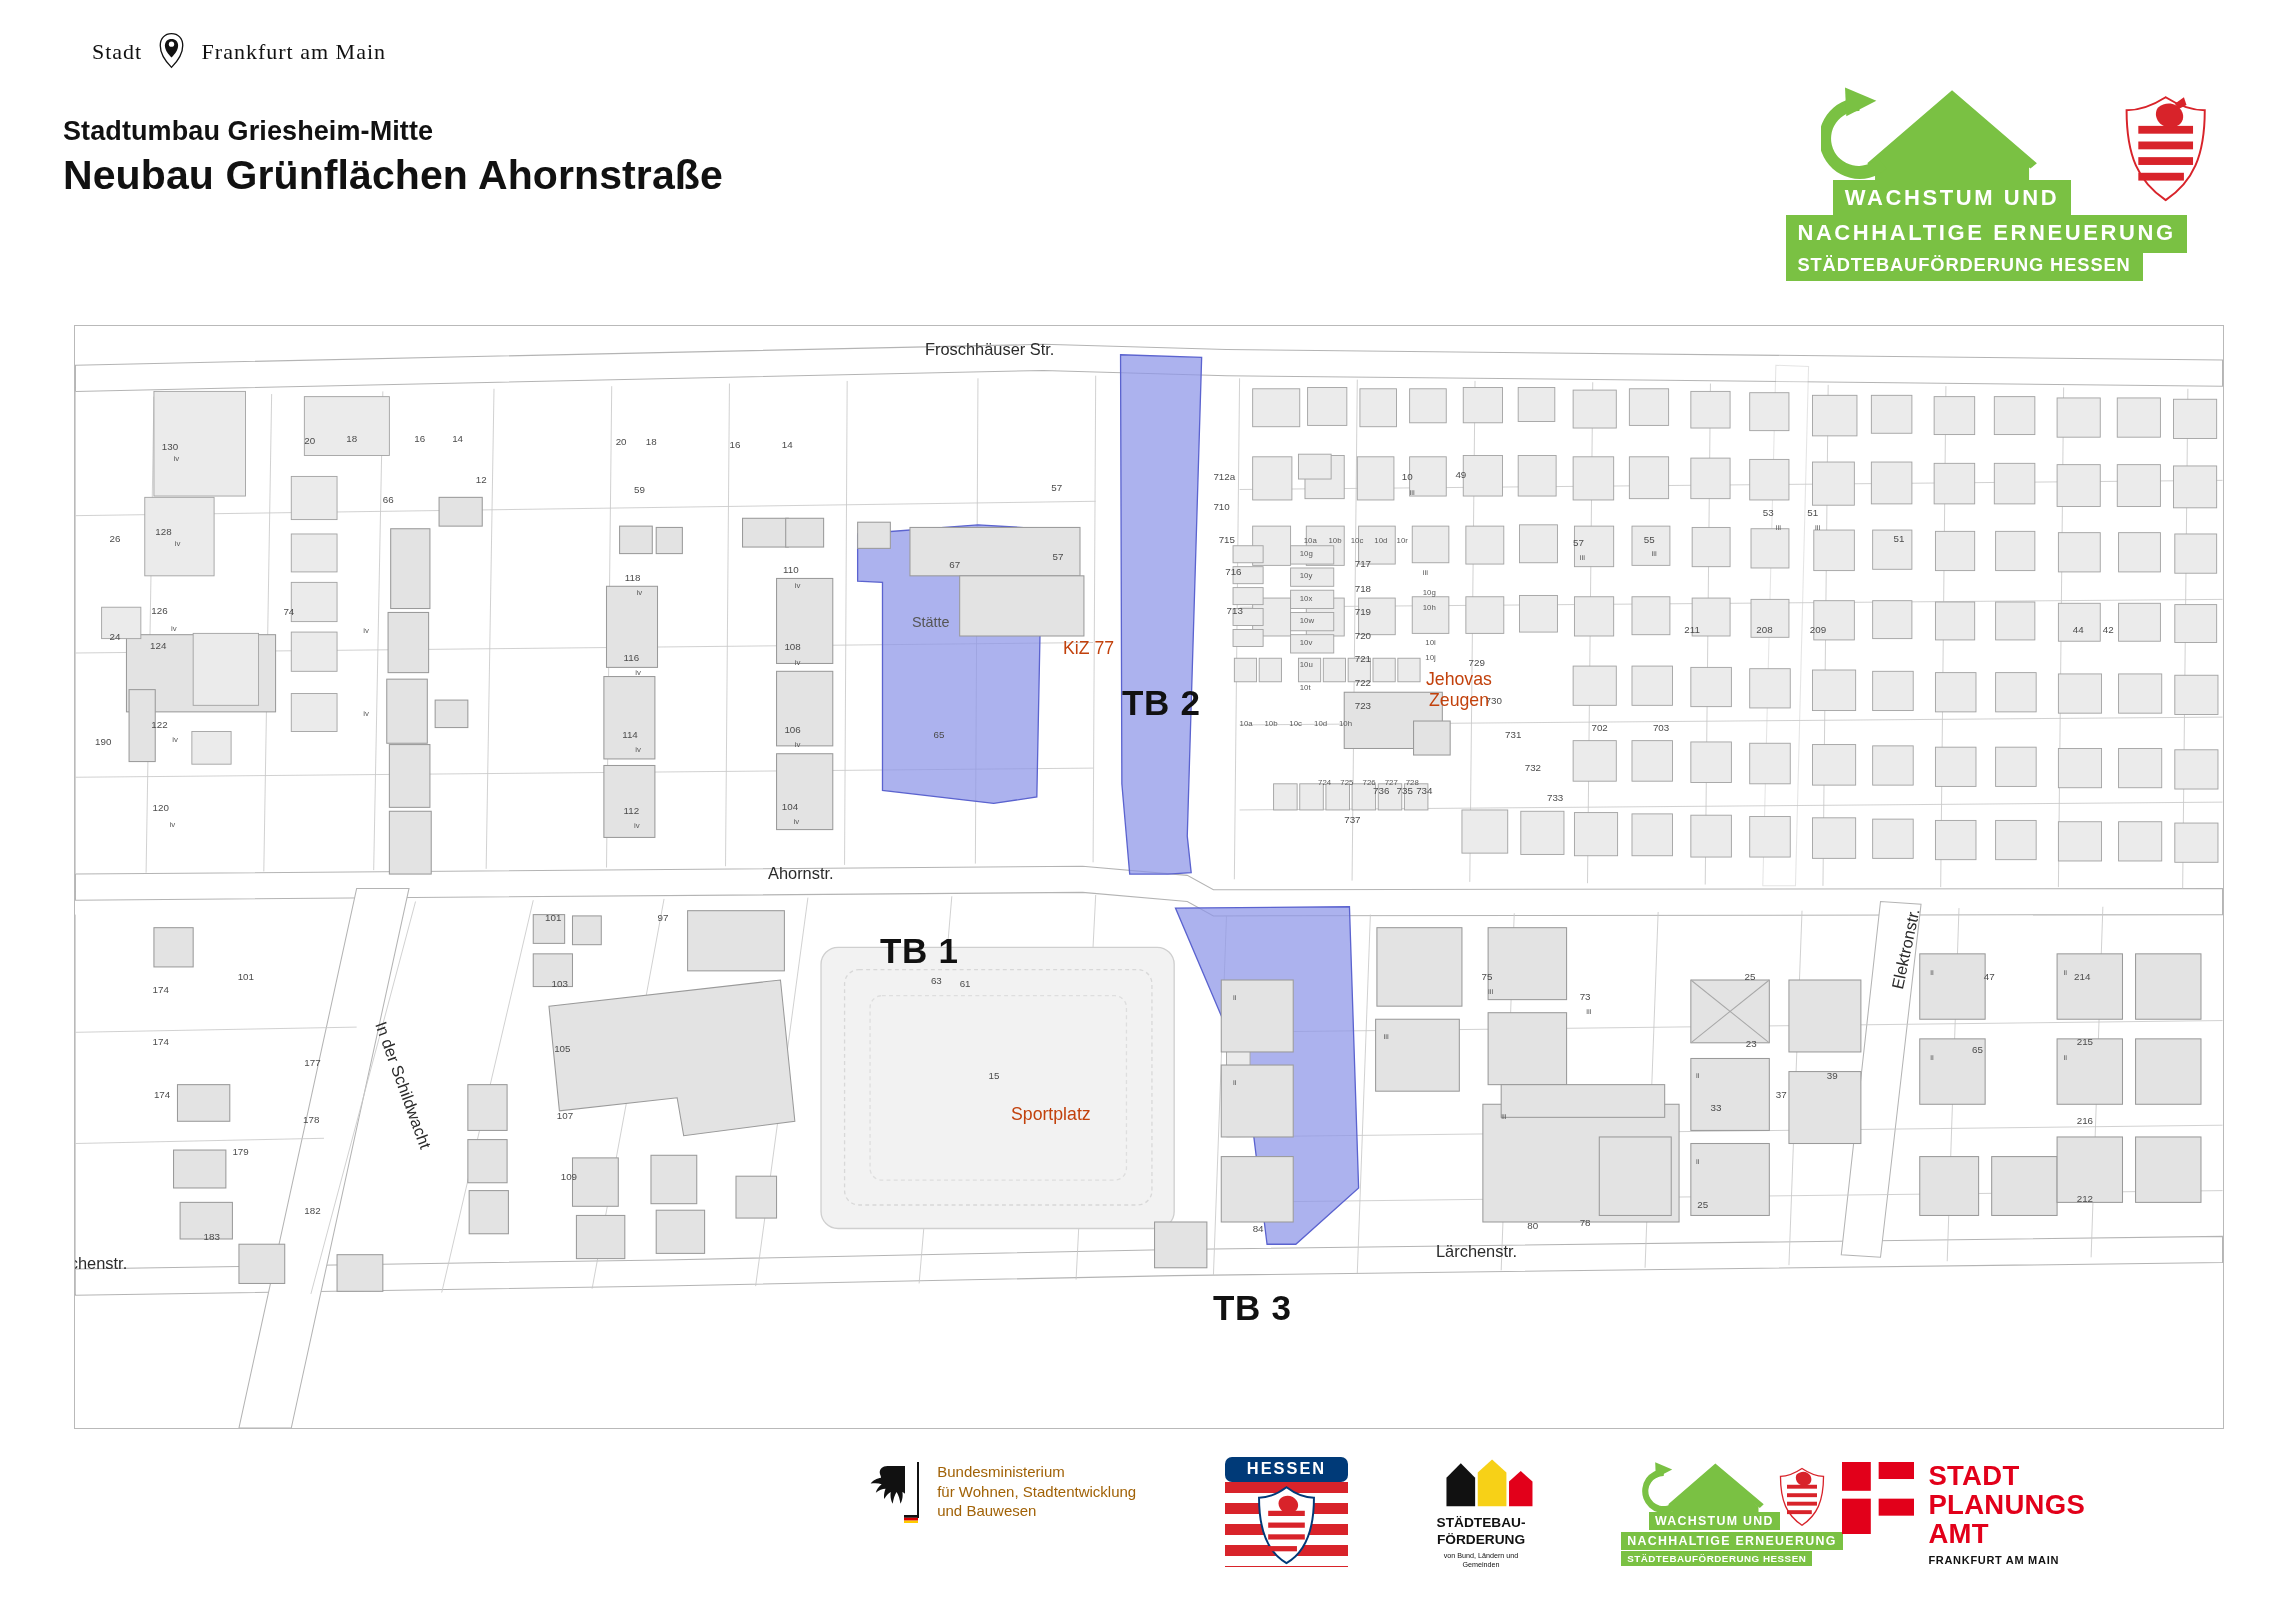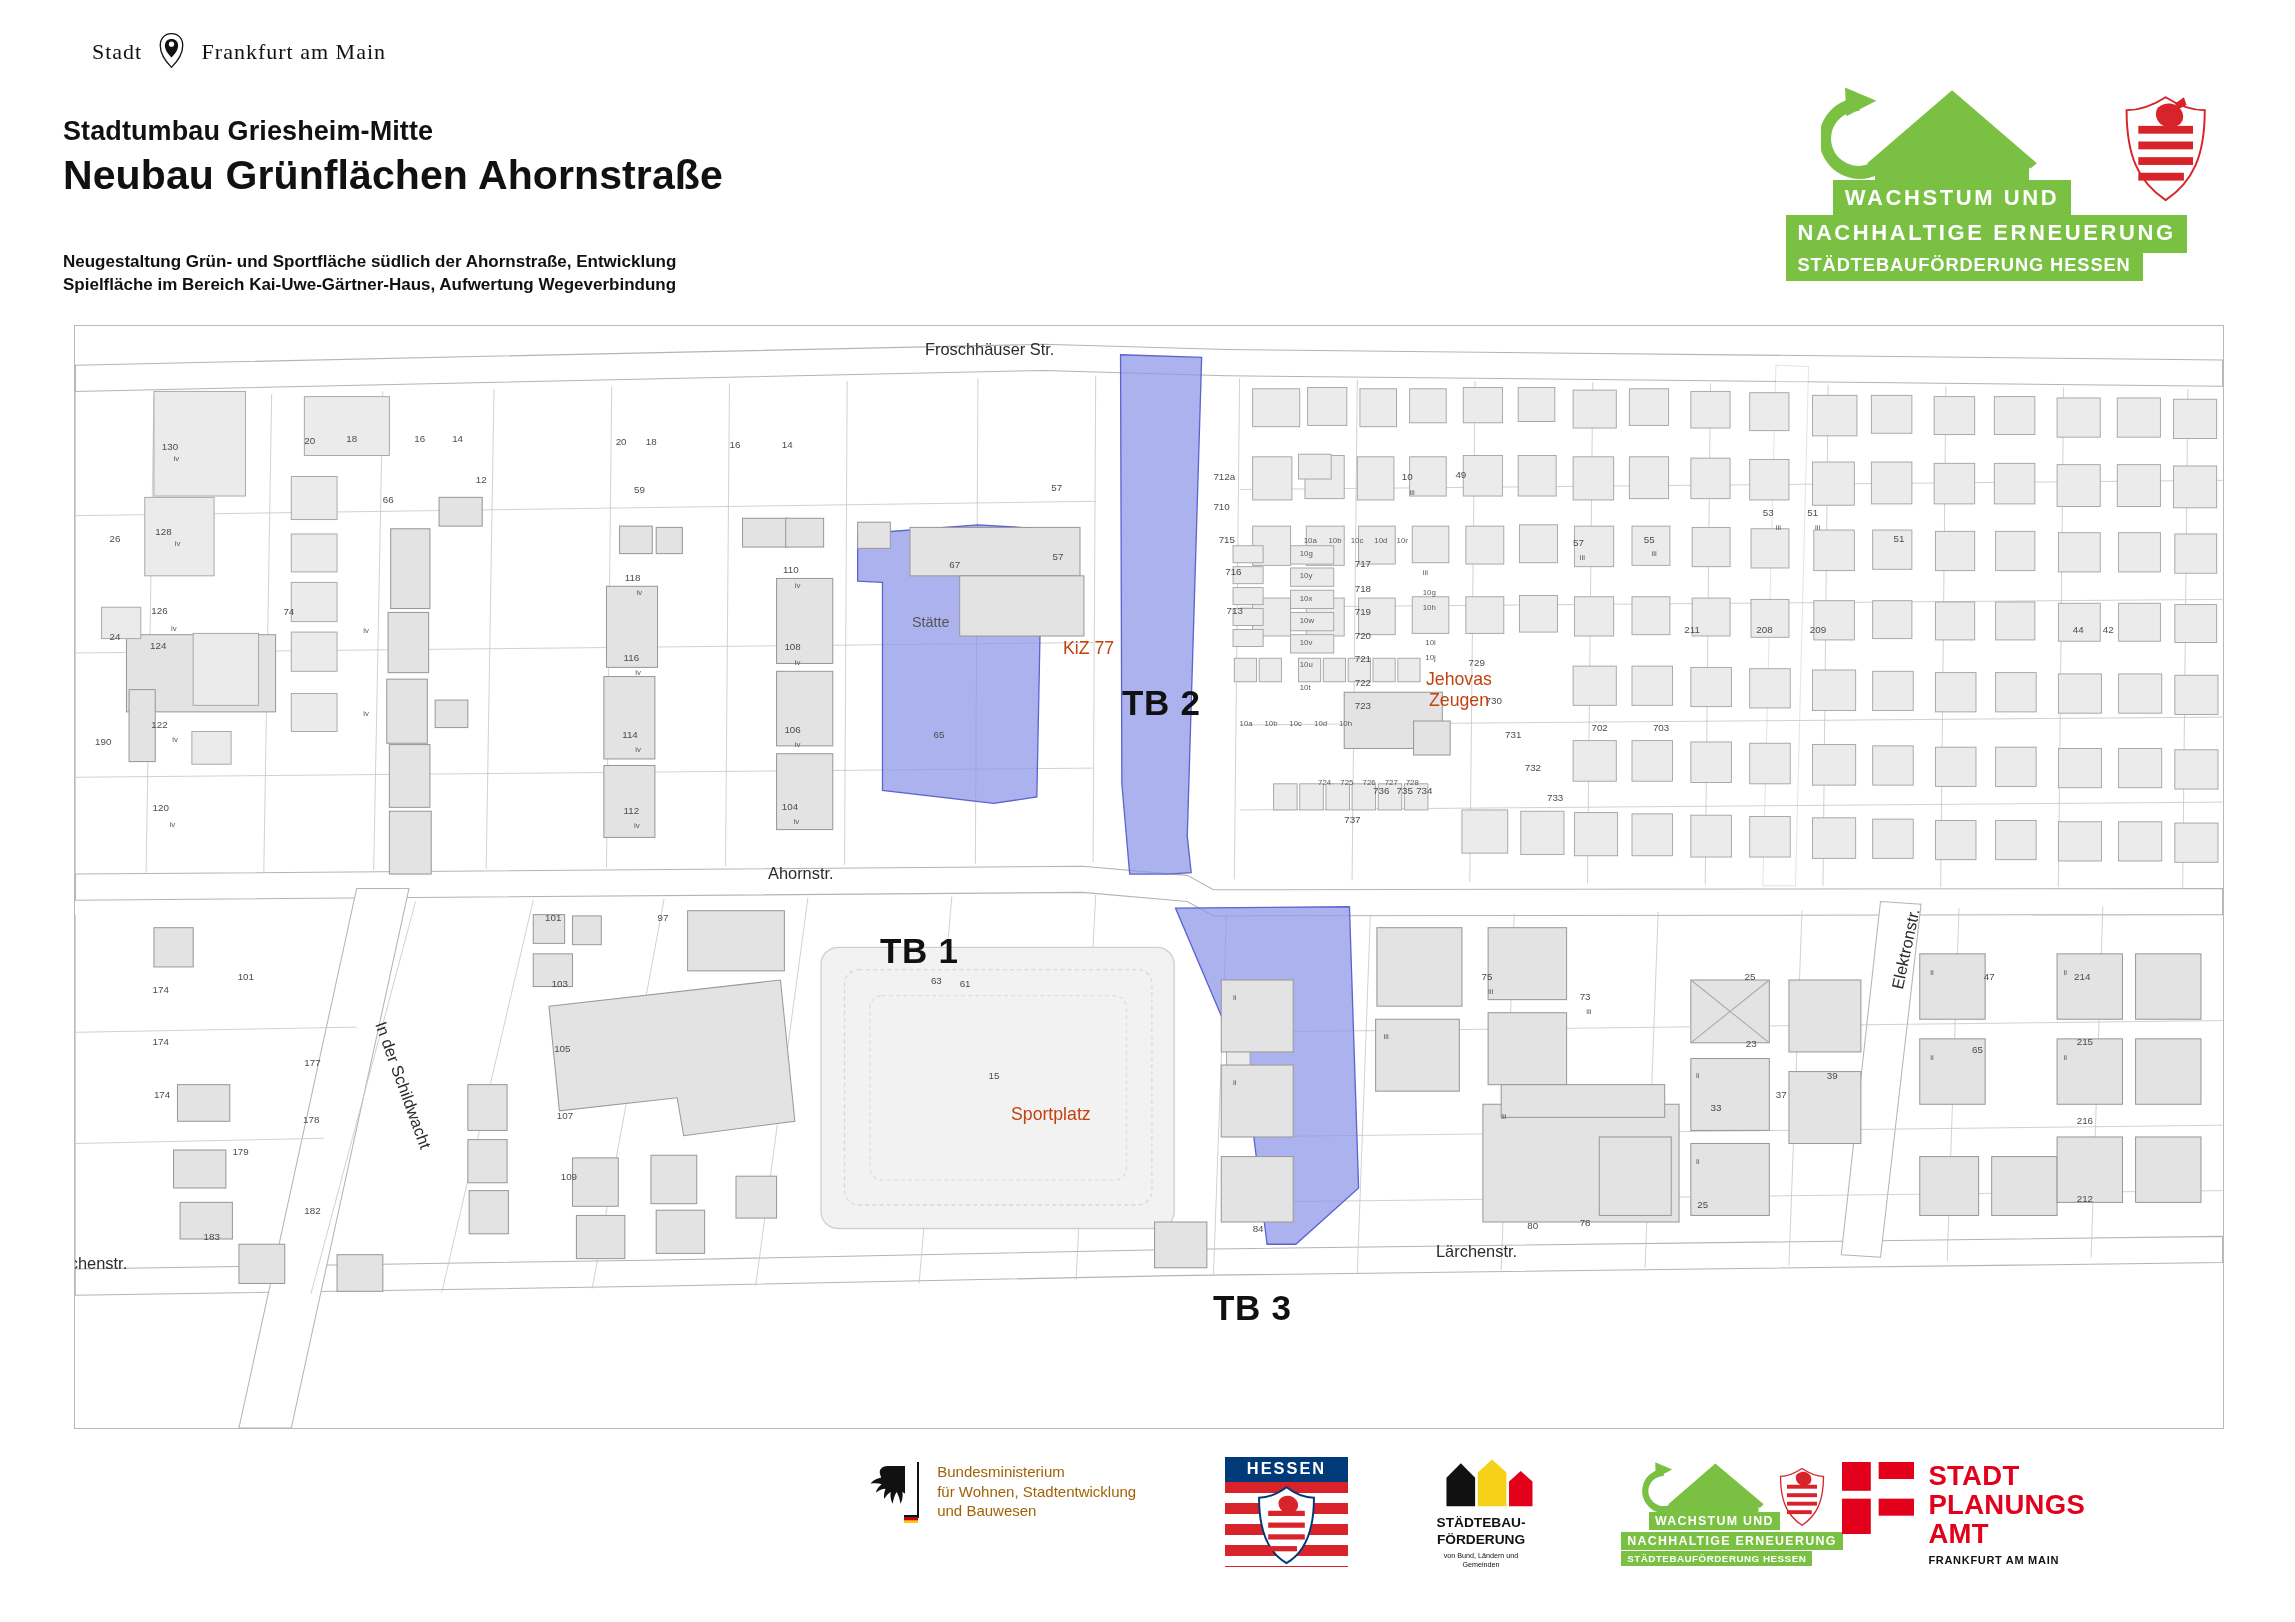--- a/index.html
+++ b/index.html
@@ -213,20 +213,21 @@
     width: 123px;
   }
   .f-hessen .hh-title {
     background: #003a78;
     color: #fff;
     font-weight: bold;
     font-size: 16.4px;
     letter-spacing: 2px;
     text-align: center;
     padding: 2.6px 0 3.3px 0;
+    border-radius: 7px;
   }
   .f-hessen .hh-body {
     height: 85px;
     position: relative;
     background: repeating-linear-gradient(
       to bottom,
       #d8232a 0px, #d8232a 10.6px,
       #ffffff 10.6px, #ffffff 21px
     );
   }
@@ -317,22 +318,20 @@
         <path d="M31 4 C21 4 14 11 14 22 c0 13 8 24 17 33 9-9 17-20 17-33 0-11-7-18-17-18z" fill="#ffffff" stroke="#111" stroke-width="2"></path>
         <path d="M31 12 c-6 0-10 4-10 10 0 7 5 13 10 18 5-5 10-11 10-18 0-6-4-10-10-10z" fill="#111"></path>
         <circle cx="31" cy="20" r="4" fill="#fff"></circle>
       </svg>
     </span>
     <span class="txt-right">Frankfurt am Main</span>
   </div>
 
   <div class="title-small">Stadtumbau Griesheim-Mitte</div>
   <div class="title-main">Neubau Grünflächen Ahornstraße</div>
-  <div class="subtitle">Neugestaltung Grün- und Sportfläche südlich der Ahornstraße, Entwicklung
-Spielfläche im Bereich Kai-Uwe-Gärtner-Haus, Aufwertung Wegeverbindung</div>
 
   <div class="prog-logo">
     <span class="prog-green-arrow">
       <svg width="236" height="124" viewBox="0 0 360 190">
         <path d="M200 8 L330 120 L320 128 L200 36 L80 128 L70 120 Z" fill="#7ac143"></path>
         <path d="M200 14 L318 124 L318 188 L82 188 L82 124 Z" fill="#7ac143"></path>
         <path d="M60 20 a62 62 0 1 0 40 108 l-14-16 a42 42 0 1 1 -28 -72 z" fill="#7ac143"></path>
         <path d="M36 4 L84 24 L38 48 Z" fill="#7ac143"></path>
       </svg>
     </span>

